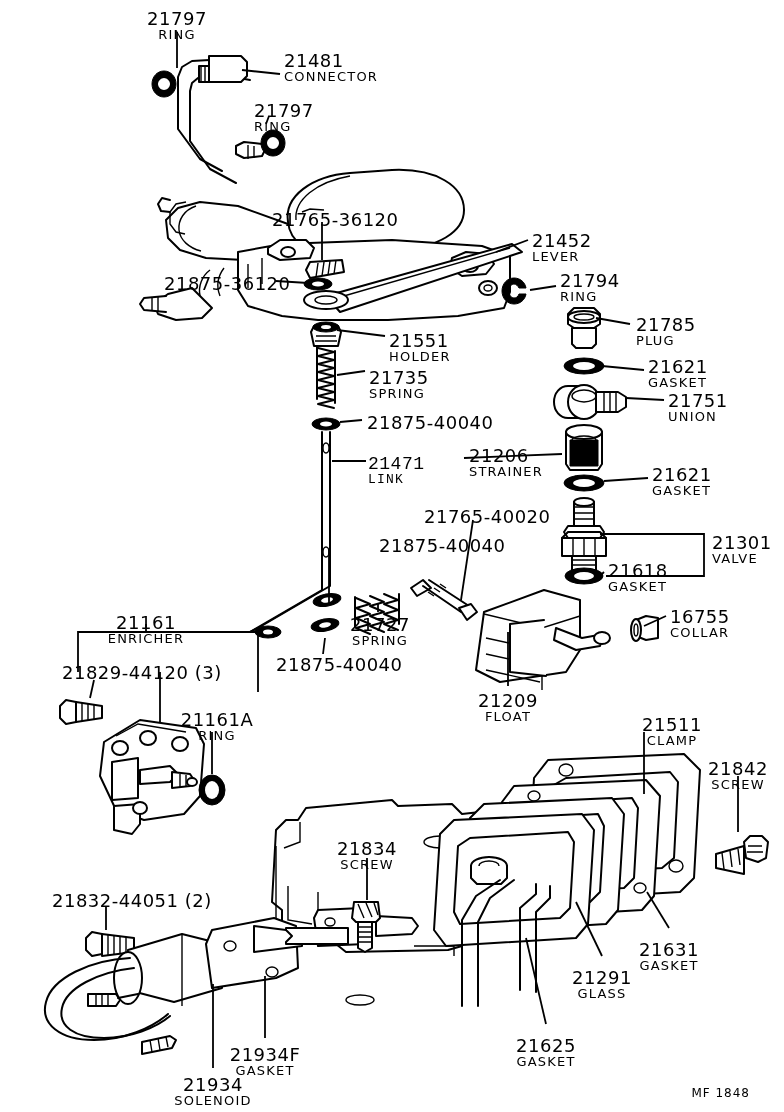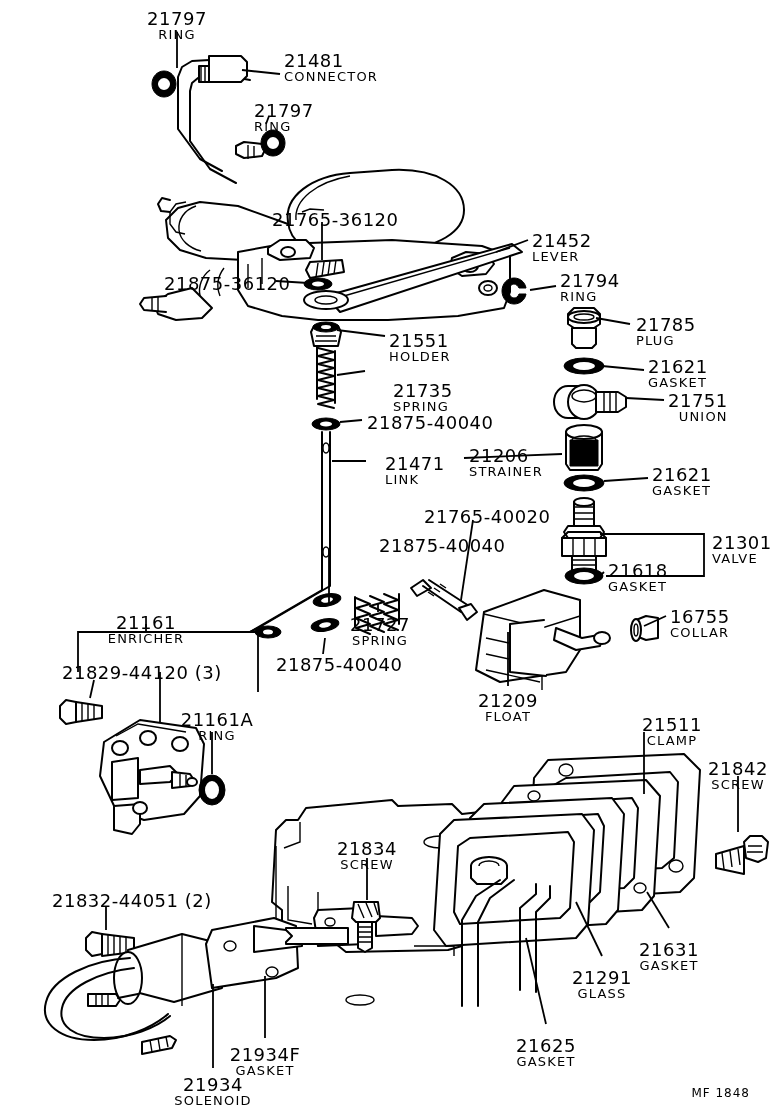--- a/index.html
+++ b/index.html
@@ -361,44 +361,44 @@
         <div class="cap">RING</div>
       </div>
       <div class="lbl lf" style="left: 389px; top: 332px;">
         <div class="num">21551</div>
         <div class="cap">HOLDER</div>
       </div>
       <div class="lbl lf" style="left: 636px; top: 316px;">
         <div class="num">21785</div>
         <div class="cap">PLUG</div>
       </div>
-      <div class="lbl lf" style="left: 369px; top: 382px; margin-left: 24px;">
+      <div class="lbl lf" style="left: 369px; top: 369px;">
         <div class="num">21735</div>
         <div class="cap">SPRING</div>
       </div>
       <div class="lbl lf" style="left: 648px; top: 358px;">
         <div class="num">21621</div>
         <div class="cap">GASKET</div>
       </div>
-      <div class="lbl lf" style="left: 668px; top: 392px; text-align: right;">
+      <div class="lbl lf" style="left: 668px; top: 392px;">
         <div class="num">21751</div>
         <div class="cap">UNION</div>
       </div>
       <div class="lbl lf" style="left: 367px; top: 414px;">
         <div class="num">21875-40040</div>
       </div>
       <div class="lbl lf" style="left: 469px; top: 447px;">
         <div class="num">21206</div>
         <div class="cap">STRAINER</div>
       </div>
       <div class="lbl lf" style="left: 652px; top: 466px;">
         <div class="num">21621</div>
         <div class="cap">GASKET</div>
       </div>
-      <div class="lbl lf" style="left: 385px; top: 455px;">
+      <div class="lbl lf" style="left: 368px; top: 455px; font-family: Liberation Mono, monospace;">
         <div class="num">21471</div>
         <div class="cap">LINK</div>
       </div>
       <div class="lbl lf" style="left: 424px; top: 508px;">
         <div class="num">21765-40020</div>
       </div>
       <div class="lbl lf" style="left: 712px; top: 534px;">
         <div class="num">21301</div>
         <div class="cap">VALVE</div>
       </div>

